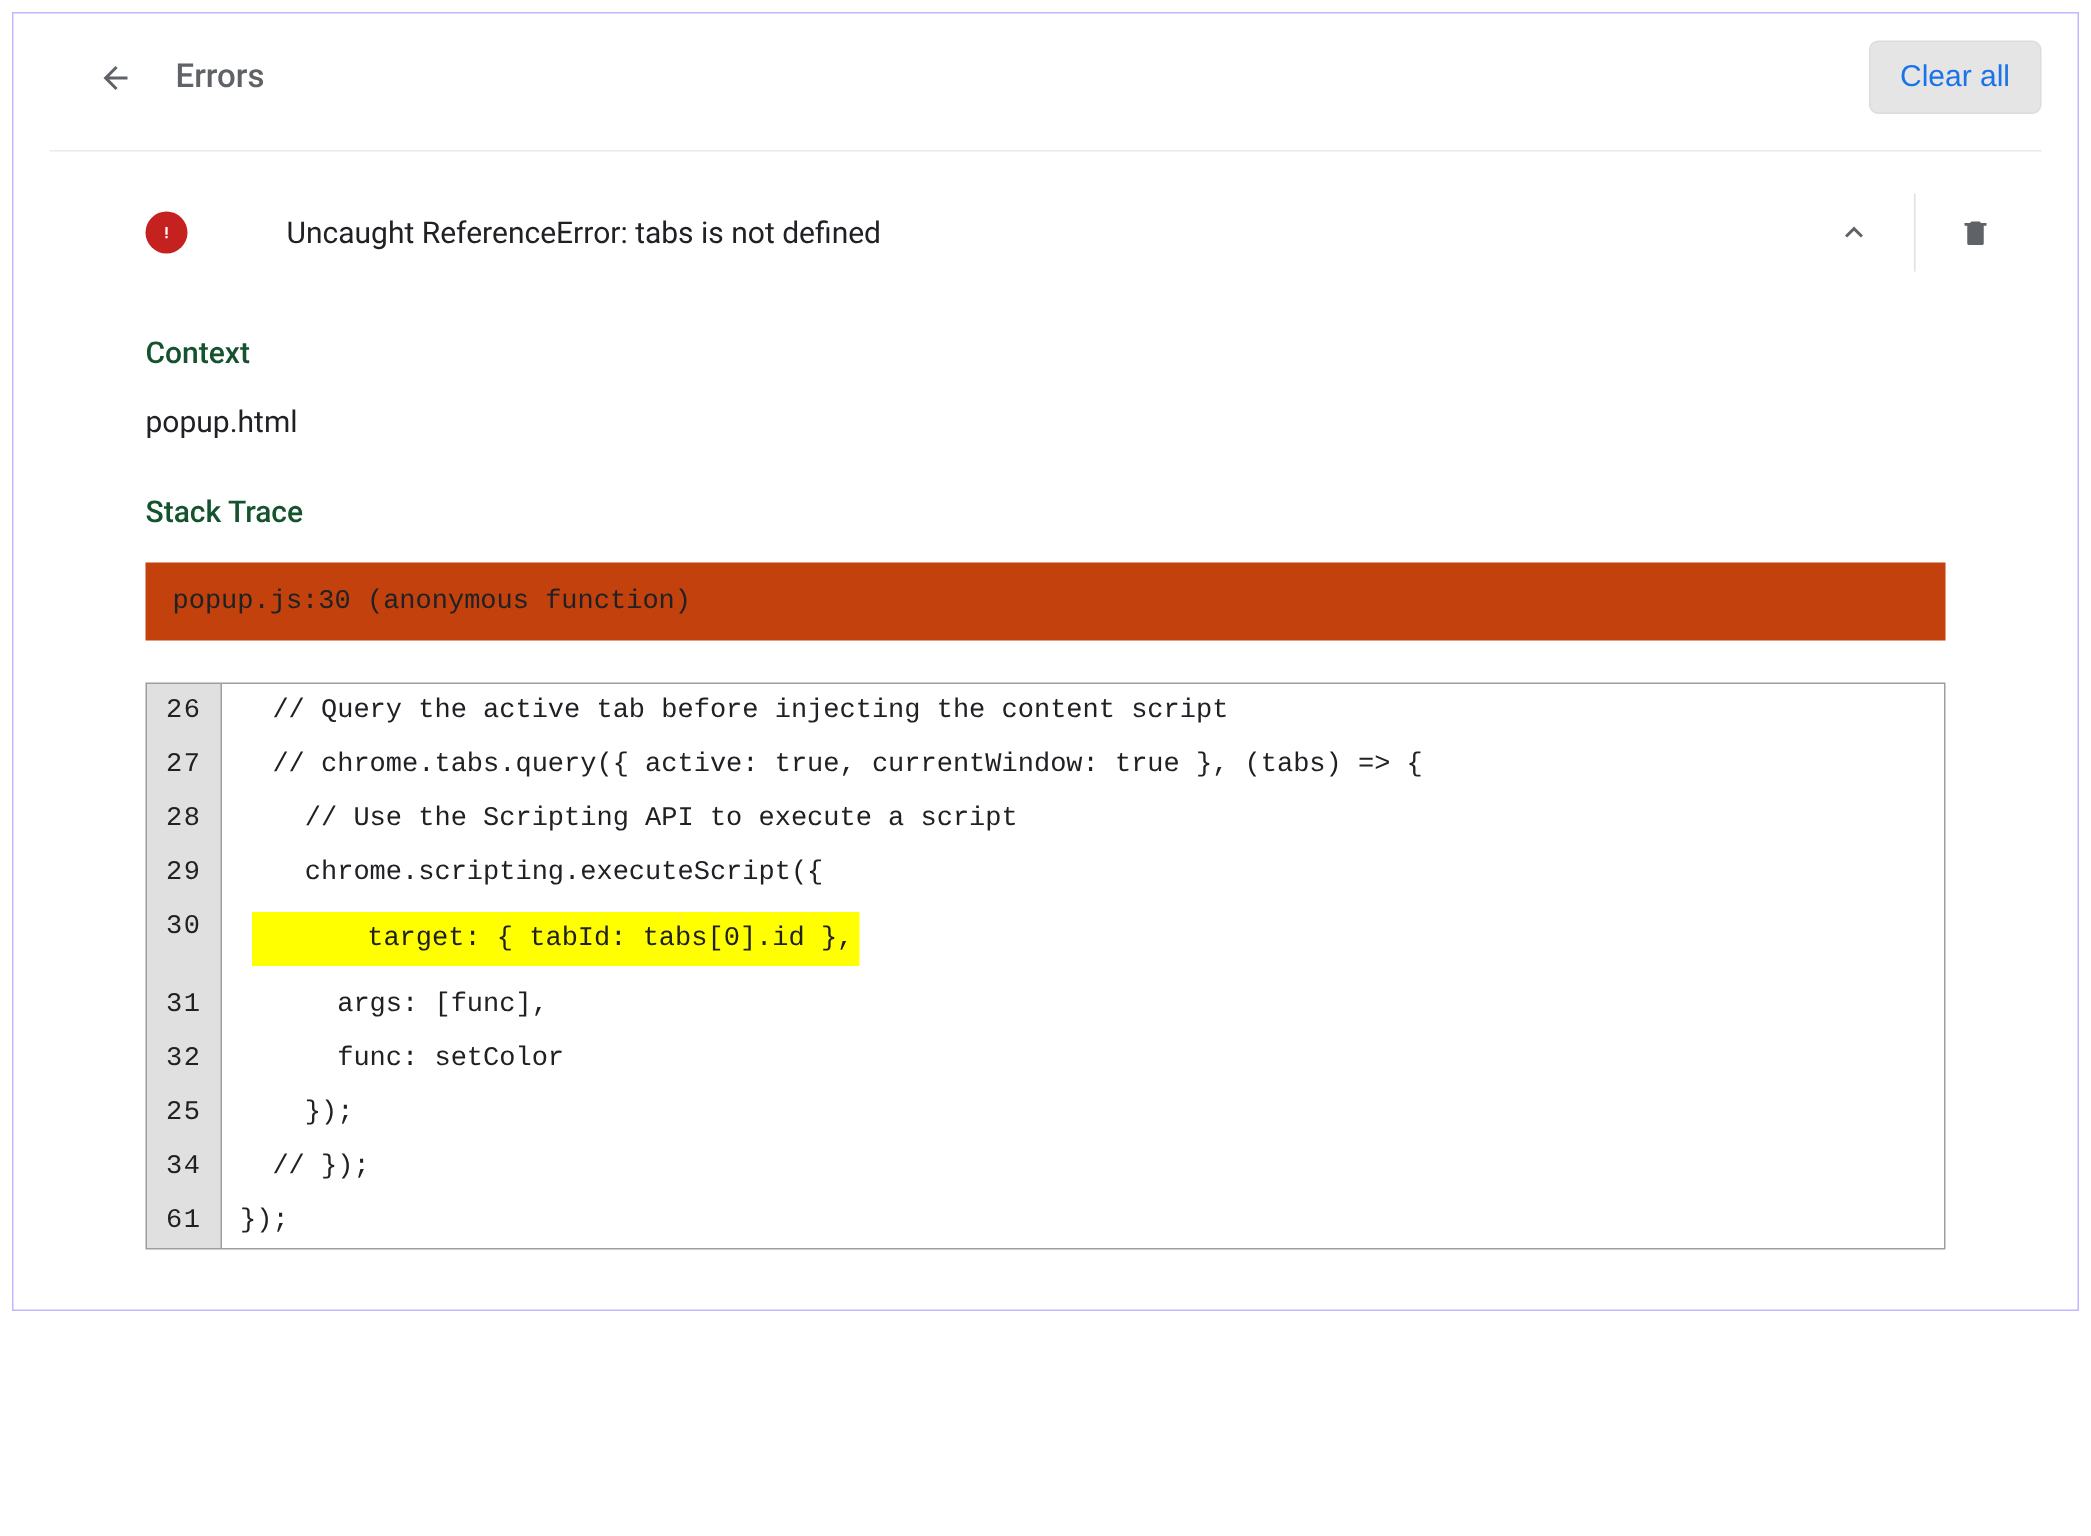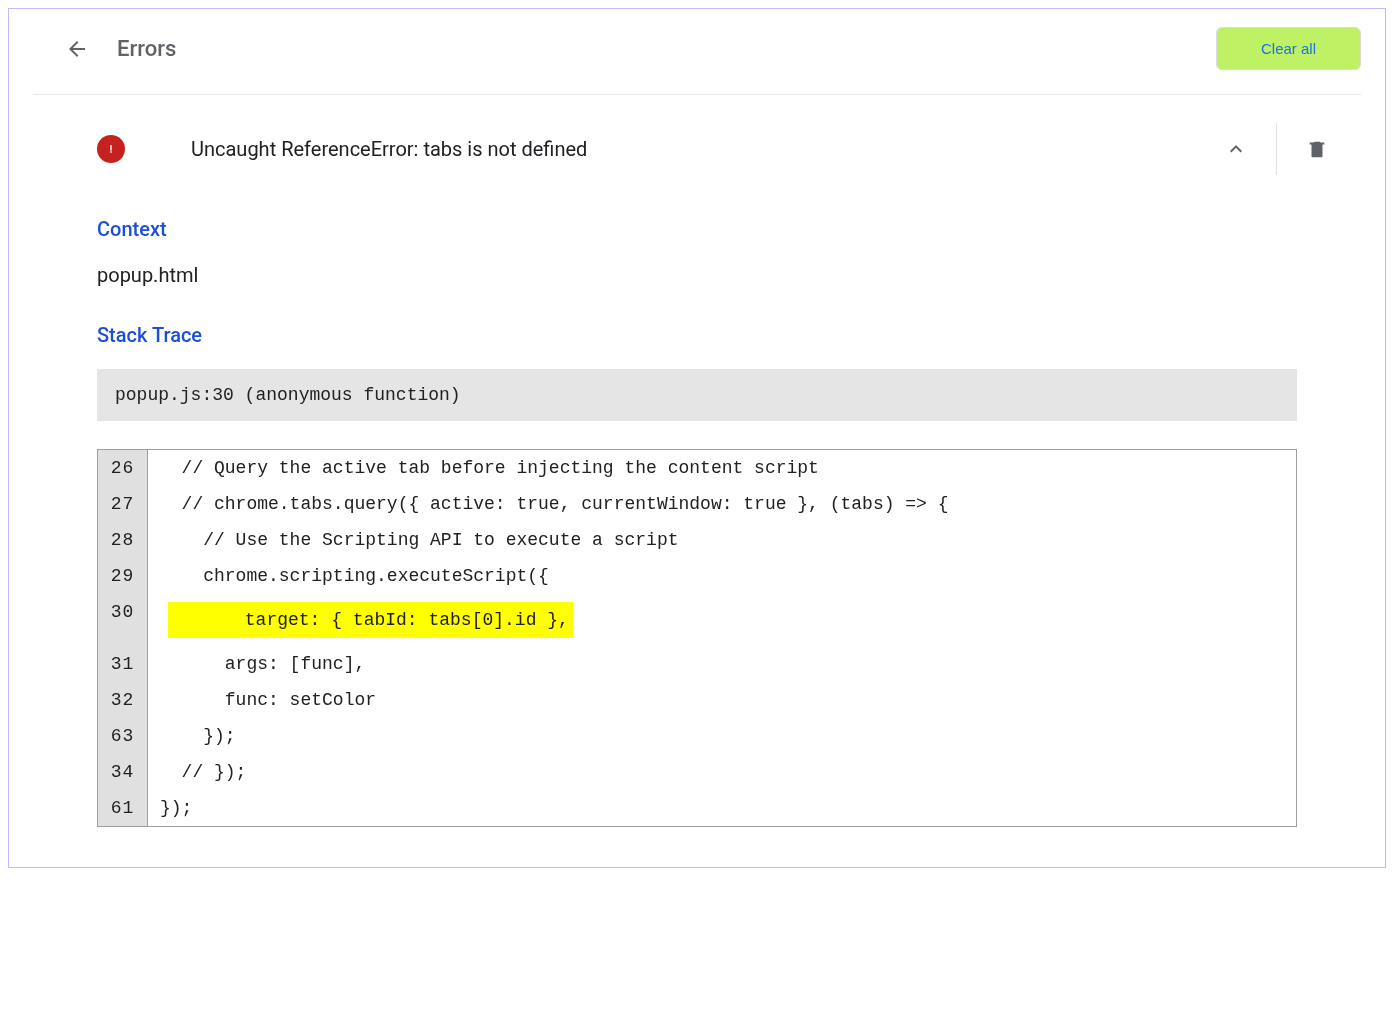--- a/index.html
+++ b/index.html
@@ -42,25 +42,25 @@
       height: 24px;
       fill: #5f6368;
     }
     .page-title {
       font-size: 22px;
       font-weight: 500;
       color: #5f6368;
     }
     .clear-all-btn {
       border: 1px solid #dadce0;
-      background: #bef264;
+      background: #e5e5e5;
       color: #1a73e8;
-      font-size: 15px;
+      font-size: 20px;
       font-weight: 500;
-      padding: 12px 44px;
+      padding: 12px 20px;
       border-radius: 6px;
       cursor: pointer;
     }
     .divider {
       height: 1px;
       background: #e8eaed;
       margin: 0 24px 26px 24px;
     }
     .error-header-row {
       display: flex;
@@ -126,30 +126,30 @@
       width: 22px;
       height: 22px;
       fill: #5f6368;
     }
     .content-section {
       padding: 0 88px 40px 88px;
     }
     .section-label {
       font-size: 20px;
       font-weight: 500;
-      color: #1d4ed8;
+      color: #14532d;
       margin-bottom: 22px;
     }
     .context-value {
       font-size: 20px;
       color: #202124;
       margin-bottom: 36px;
     }
     .stack-trace-loc {
-      background: #e5e5e5;
+      background: #c2410c;
       padding: 16px 18px;
       font-family: 'Courier New', Courier, monospace;
       font-size: 18px;
       color: #202124;
       margin-top: 18px;
       margin-bottom: 28px;
     }
     .code-viewer {
       border: 1px solid #9e9e9e;
       font-family: 'Courier New', Courier, monospace;
@@ -256,21 +256,21 @@
         </div>
         <div class="code-row">
           <div class="line-no">31</div>
           <div class="code-content">      args: [func],</div>
         </div>
         <div class="code-row">
           <div class="line-no">32</div>
           <div class="code-content">      func: setColor</div>
         </div>
         <div class="code-row">
-          <div class="line-no">63</div>
+          <div class="line-no">25</div>
           <div class="code-content">    });</div>
         </div>
         <div class="code-row">
           <div class="line-no">34</div>
           <div class="code-content">  // });</div>
         </div>
         <div class="code-row">
           <div class="line-no">61</div>
           <div class="code-content">});</div>
         </div>

